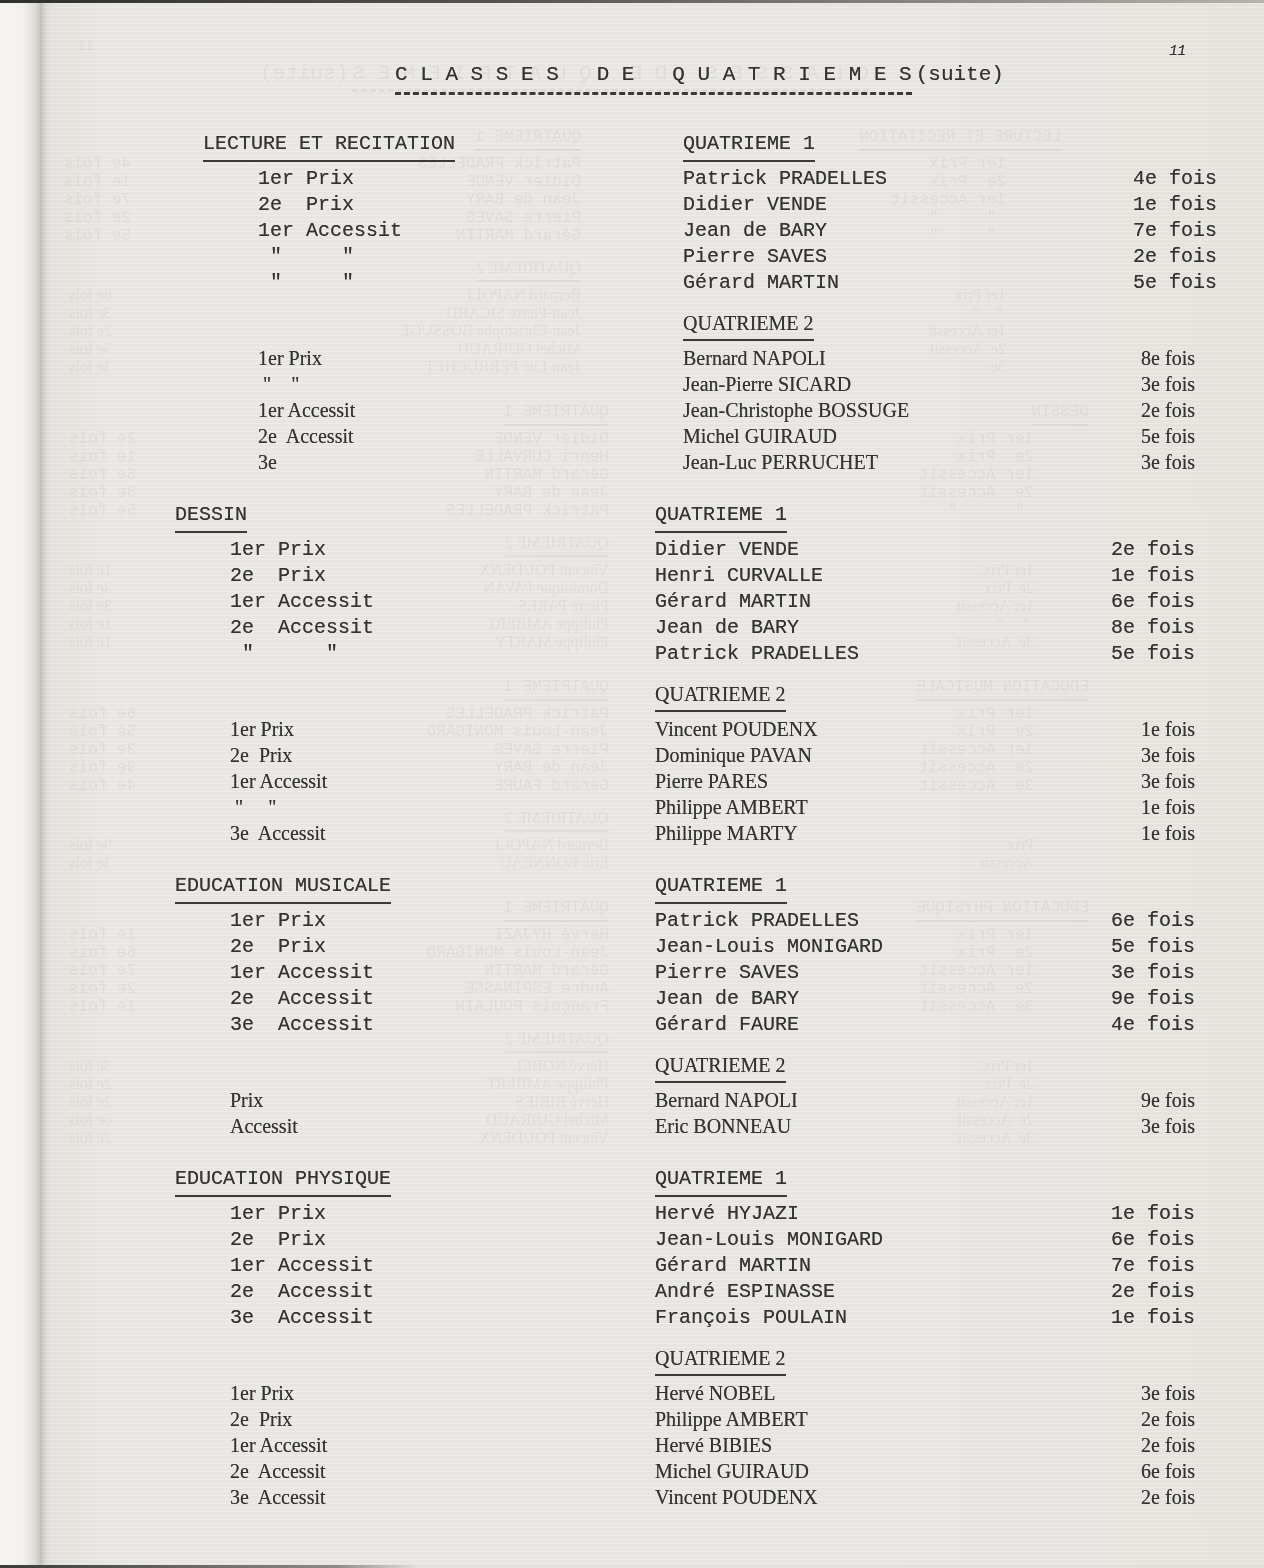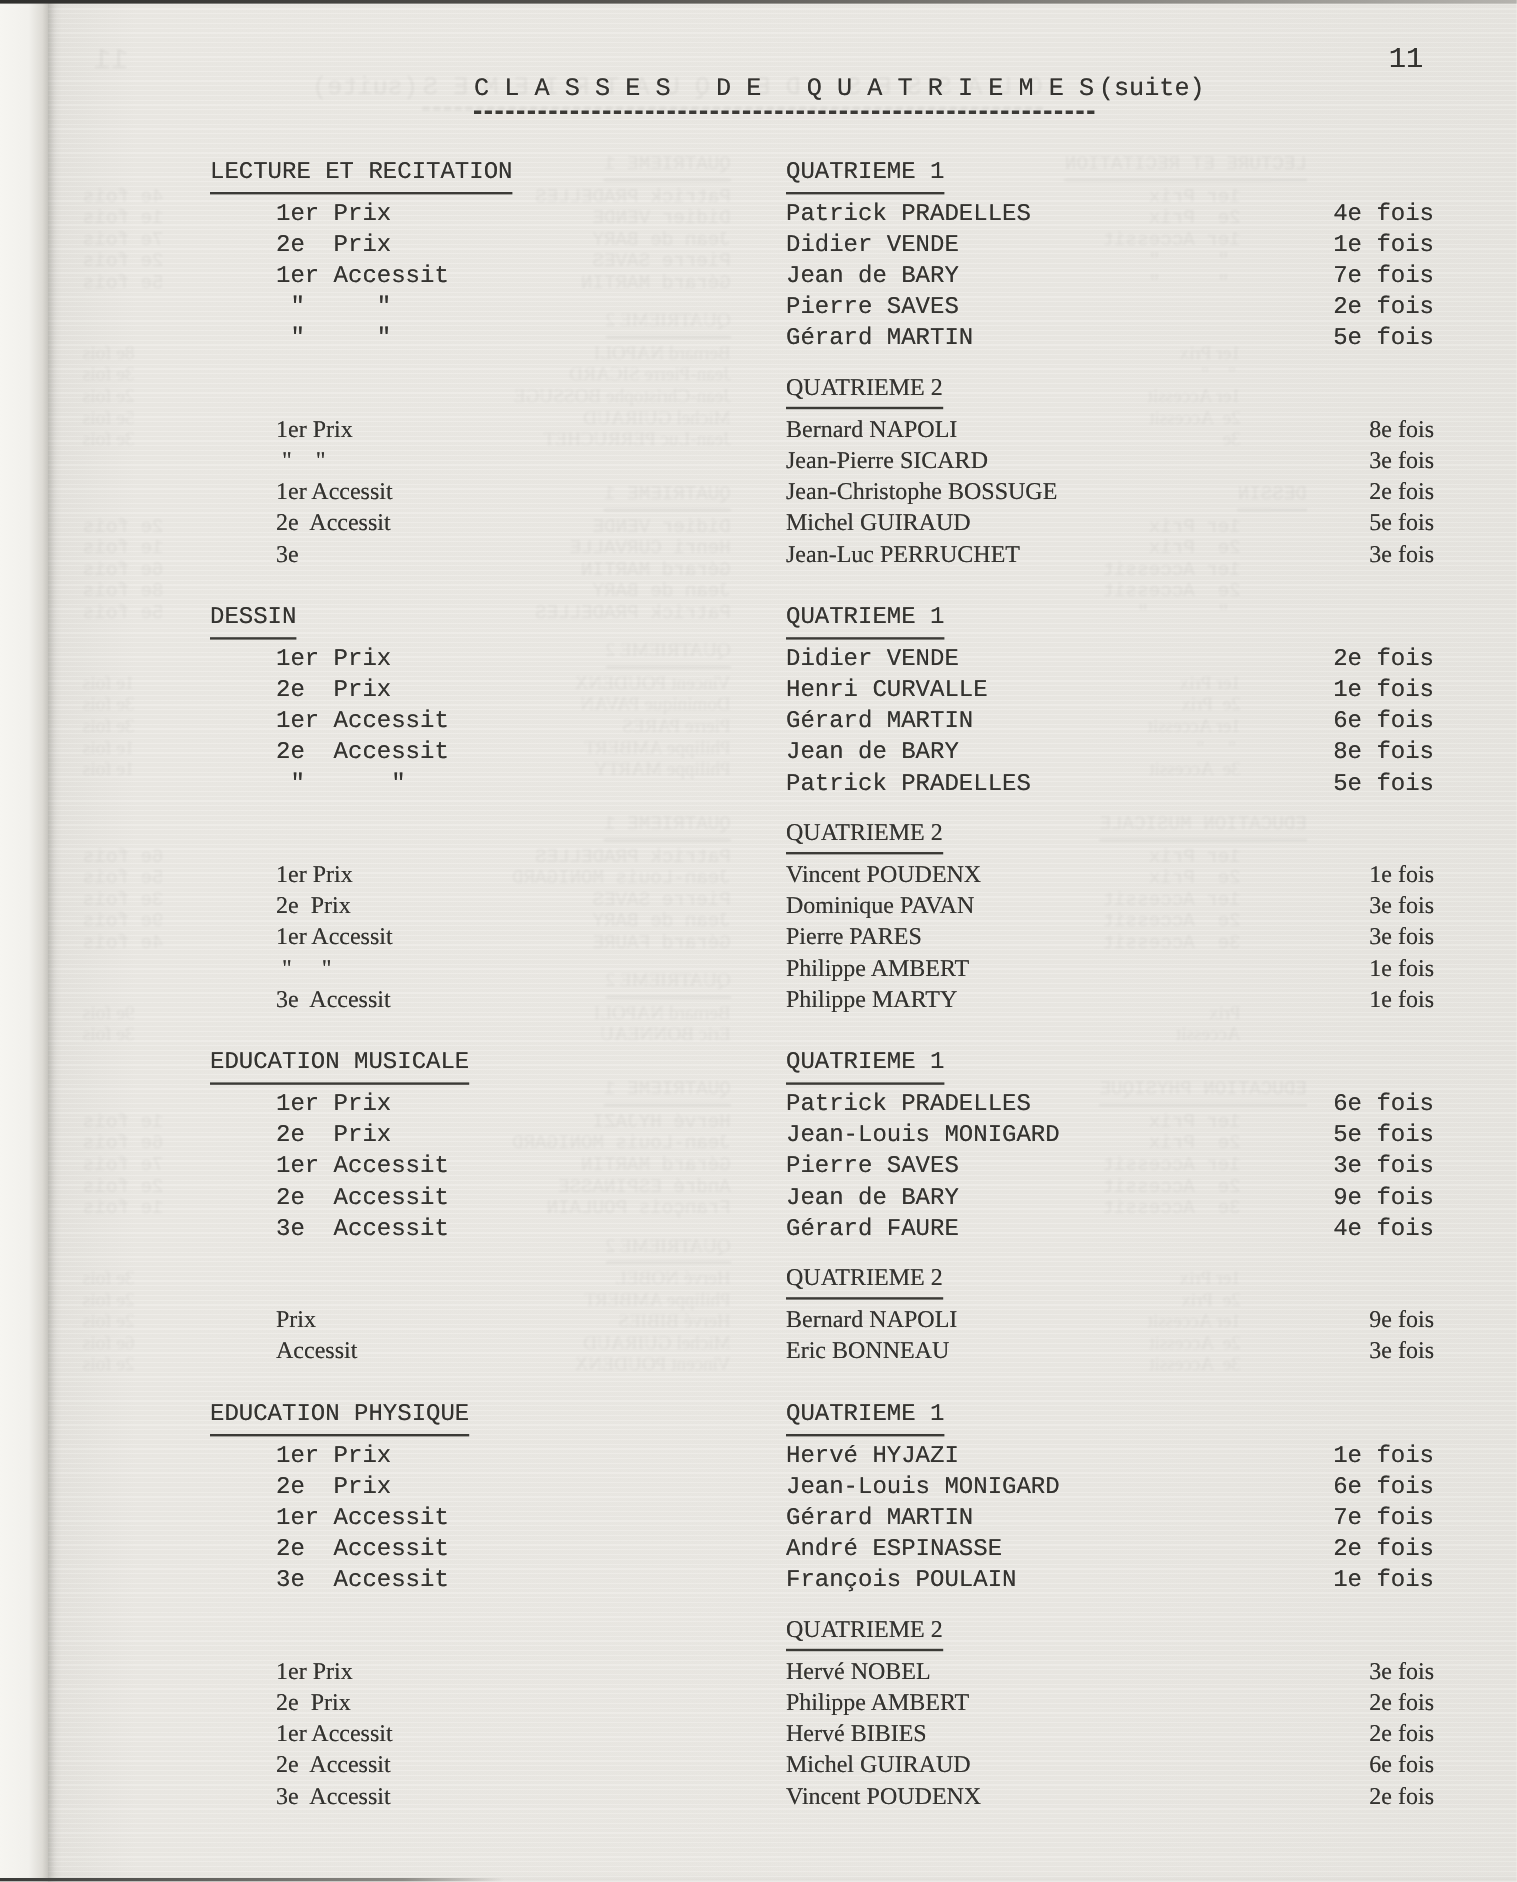--- a/index.html
+++ b/index.html
@@ -23,32 +23,32 @@
       repeating-linear-gradient(0deg, rgba(255,255,255,.14) 0 1px, rgba(0,0,0,.012) 1px 4px),
       linear-gradient(90deg,#e4e2dd 0%,#ebe9e4 6%,#eae8e3 70%,#e7e5e0 100%);
     box-shadow:inset 6px 0 9px -5px rgba(90,88,82,.45);}
   
   #ghost-layer{position:absolute;inset:0;z-index:1;pointer-events:none;
     transform:scaleX(-1);opacity:.055;filter:blur(.7px);}
   
   #page-content{position:absolute;inset:0;z-index:2;
     font-size:20px;line-height:26px;
     text-shadow:0 0 .5px rgba(45,44,40,.65);}
-  .pageno{position:absolute;top:38px;right:78px;font-size:24px;}
+  .pageno{position:absolute;top:38px;right:78px;font-size:14px;font-style:italic;}
   .title-wrap{padding-top:62px;padding-left:395px;white-space:pre;font-size:21px;}
   .title-main{display:inline-block;border-bottom:3px dashed #3b3a36;padding-bottom:4px;}
   .title-suffix{display:inline-block;margin-left:4px;}
   #content{padding-top:30px;}
   .grid{display:grid;grid-template-columns:480px 450px 1fr;
     padding-left:175px;padding-right:69px;align-items:baseline;}
   .u{display:inline-block;border-bottom:2px solid #3b3a36;padding-bottom:3px;}
   .group{margin-bottom:0;}
   .group + .group{margin-top:14px;font-family:Liberation Serif, serif;}
   .section{margin-top:27px;}
-  .section:first-child{margin-top:6px;}
+  .section:first-child{margin-top:6px;margin-left:28px;}
   .header-row{margin-bottom:4px;}
   .rank{padding-left:55px;white-space:pre;}
   .name{white-space:pre;}
   .times{text-align:right;white-space:pre;}
 </style>
 </head>
 <body>
 
 <div class="left-edge"></div>
 <div class="sheet"></div>

